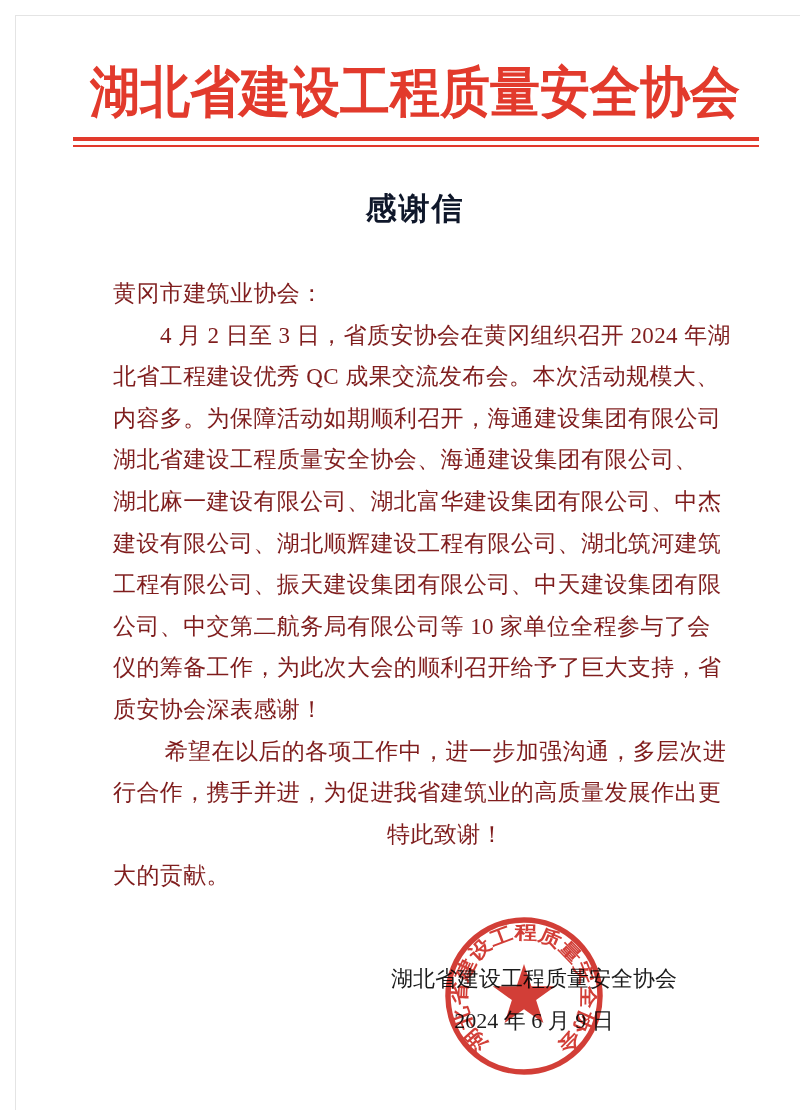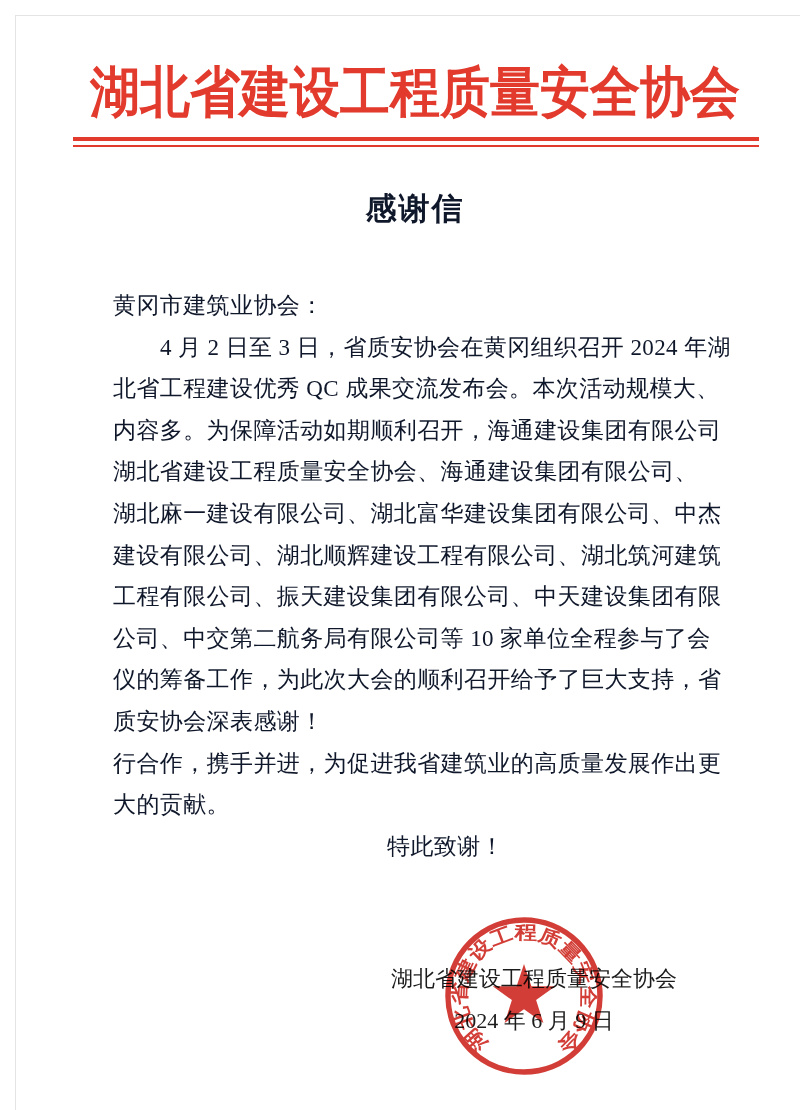--- a/index.html
+++ b/index.html
@@ -57,27 +57,27 @@
     text-align: center;
     font-size: 31px;
     font-weight: bold;
     letter-spacing: 2px;
     color: #0f172a;
   }
 
   
   .body-block {
     position: absolute;
-    top: 269px;
+    top: 257px;
     left: 97px;
     width: 618px;
     font-size: 23px;
     line-height: 41.6px;
     letter-spacing: 0.4px;
-    color: #0f172a;
+    color: #7f1d1d;
     white-space: nowrap;
   }
   .body-line { height: 41.6px; }
   .body-line.indent { padding-left: 47px; text-align: center; }
 
   
   .signature-block {
     position: absolute;
     top: 942px;
     left: 372px;
@@ -119,23 +119,24 @@
     <div class="body-line indent">4 月 2 日至 3 日，省质安协会在黄冈组织召开 2024 年湖</div>
     <div class="body-line">北省工程建设优秀 QC 成果交流发布会。本次活动规模大、</div>
     <div class="body-line">内容多。为保障活动如期顺利召开，海通建设集团有限公司</div>
     <div class="body-line">湖北省建设工程质量安全协会、海通建设集团有限公司、</div>
     <div class="body-line">湖北麻一建设有限公司、湖北富华建设集团有限公司、中杰</div>
     <div class="body-line">建设有限公司、湖北顺辉建设工程有限公司、湖北筑河建筑</div>
     <div class="body-line">工程有限公司、振天建设集团有限公司、中天建设集团有限</div>
     <div class="body-line">公司、中交第二航务局有限公司等 10 家单位全程参与了会</div>
     <div class="body-line">仪的筹备工作，为此次大会的顺利召开给予了巨大支持，省</div>
     <div class="body-line">质安协会深表感谢！</div>
+    <div class="body-line indent">希望在以后的各项工作中，进一步加强沟通，多层次进</div>
     <div class="body-line">行合作，携手并进，为促进我省建筑业的高质量发展作出更</div>
+    <div class="body-line indent">特此致谢！</div>
     <div class="body-line">大的贡献。</div>
-    <div class="body-line indent">特此致谢！</div>
   </div>
 
   <div class="signature-block">
     <div>湖北省建设工程质量安全协会</div>
     <div>2024 年 6 月 9 日</div>
   </div>
 
   <div class="seal">
     <svg viewBox="0 0 170 170" xmlns="http://www.w3.org/2000/svg">
       <circle cx="85" cy="85" r="76" fill="none" stroke="#cf2f27" stroke-width="5.5"></circle>

